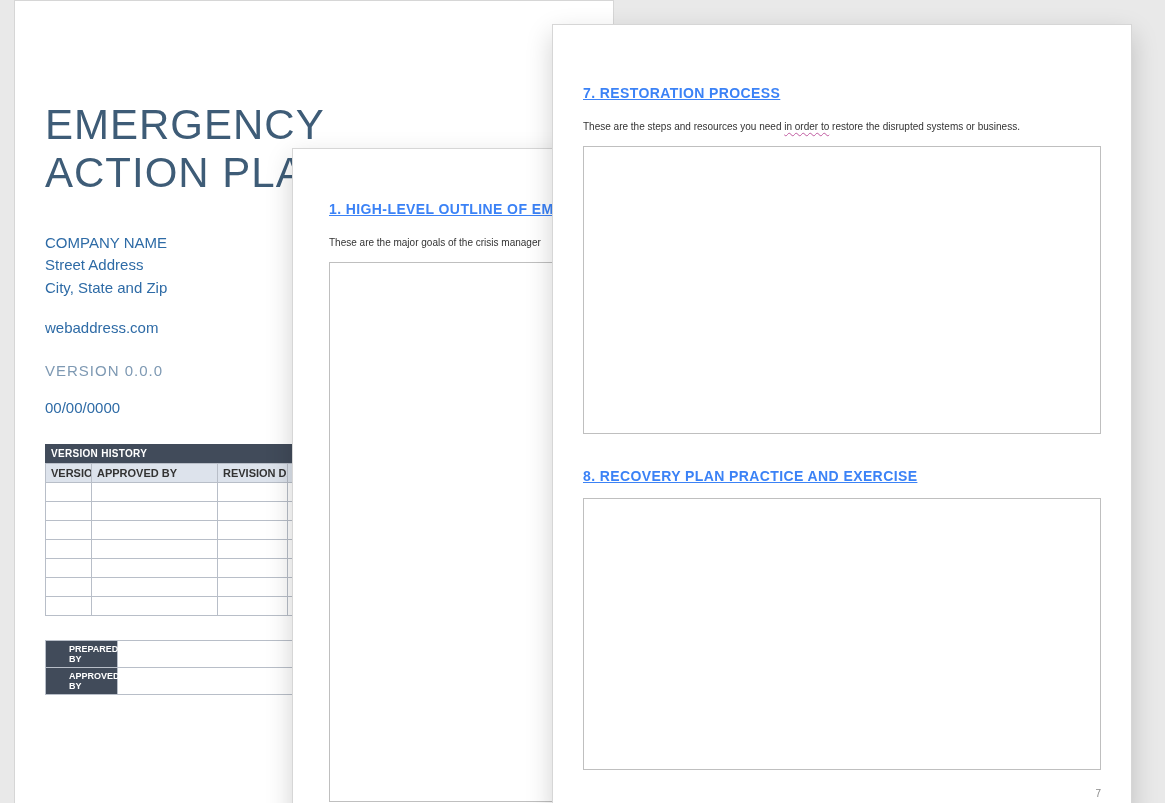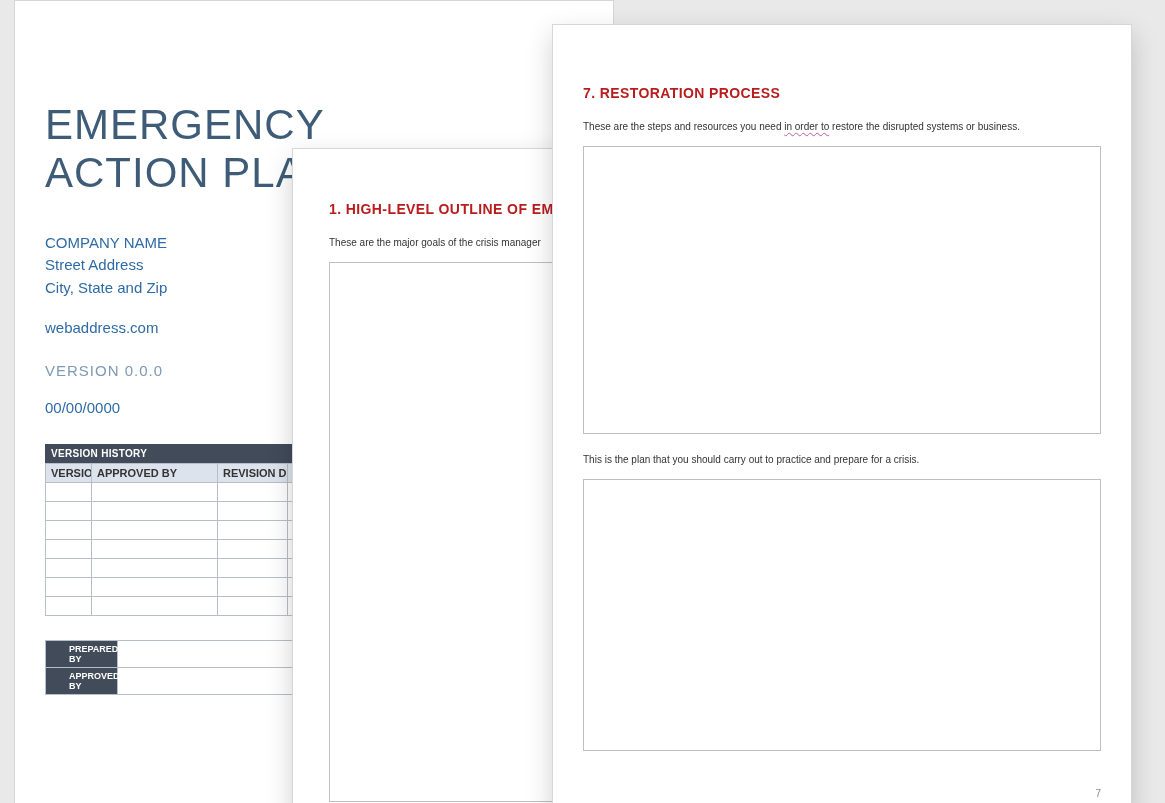--- a/index.html
+++ b/index.html
@@ -121,21 +121,22 @@
     top: 148px;
     width: 550px;
     height: 760px;
     z-index: 2;
     padding: 52px 36px 40px 36px;
   }
   .sec-title {
     font-weight: 700;
     font-size: 14px;
     letter-spacing: 0.4px;
-    color: #b91c1c;
+    color: #3b82f6;
+    text-decoration: underline;
   }
   .sec-desc {
     font-size: 10px;
     color: #333;
     margin-top: 20px;
   }
   .big-box {
     border: 1px solid #bfbfbf;
     margin-top: 14px;
   }
@@ -276,17 +277,17 @@
   <div class="big-box" style="height:540px;"></div>
 </div>
 
 <div id="page3" class="page">
   <div class="sec-title">7.  RESTORATION PROCESS</div>
   <div class="sec-desc">
     <span>These are the steps and resources you need </span><span class="squig">in order to</span><span> restore the disrupted systems or business.</span>
   </div>
   <div class="big-box" style="height:288px;"></div>
 
-  <div class="sec-desc">This is the plan that you should carry out to practice and prepare for a crisis.</div>
+  <div class="sec-title" style="margin-top:34px;">8.  RECOVERY PLAN PRACTICE AND EXERCISE</div>
   <div class="big-box" style="height:272px;"></div>
 
   <div class="pagenum">7</div>
 </div>
 
 </body></html>

